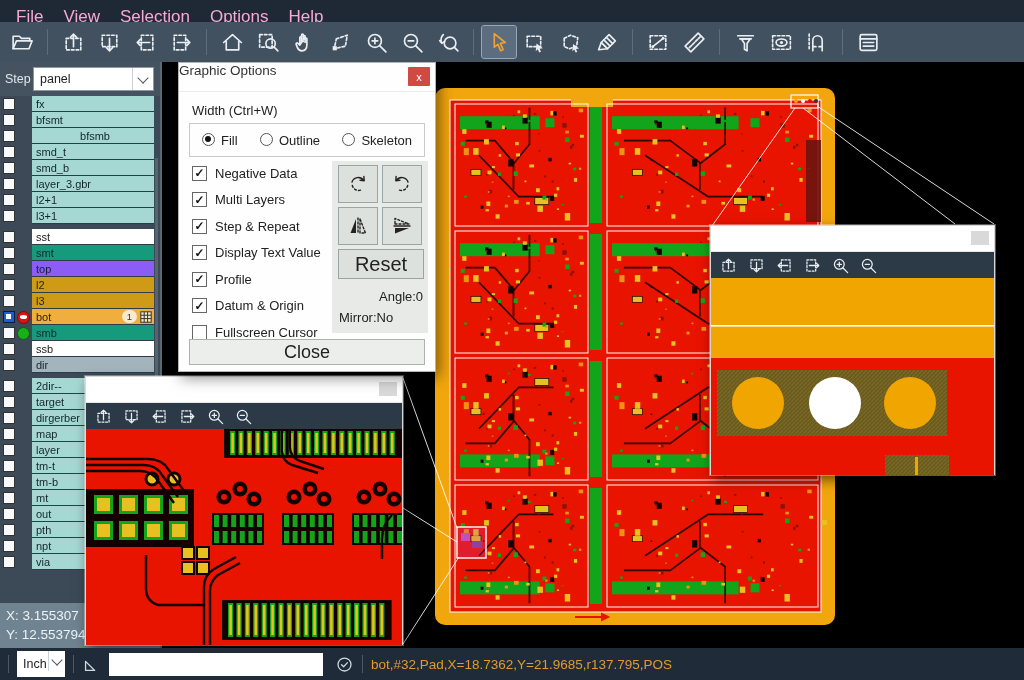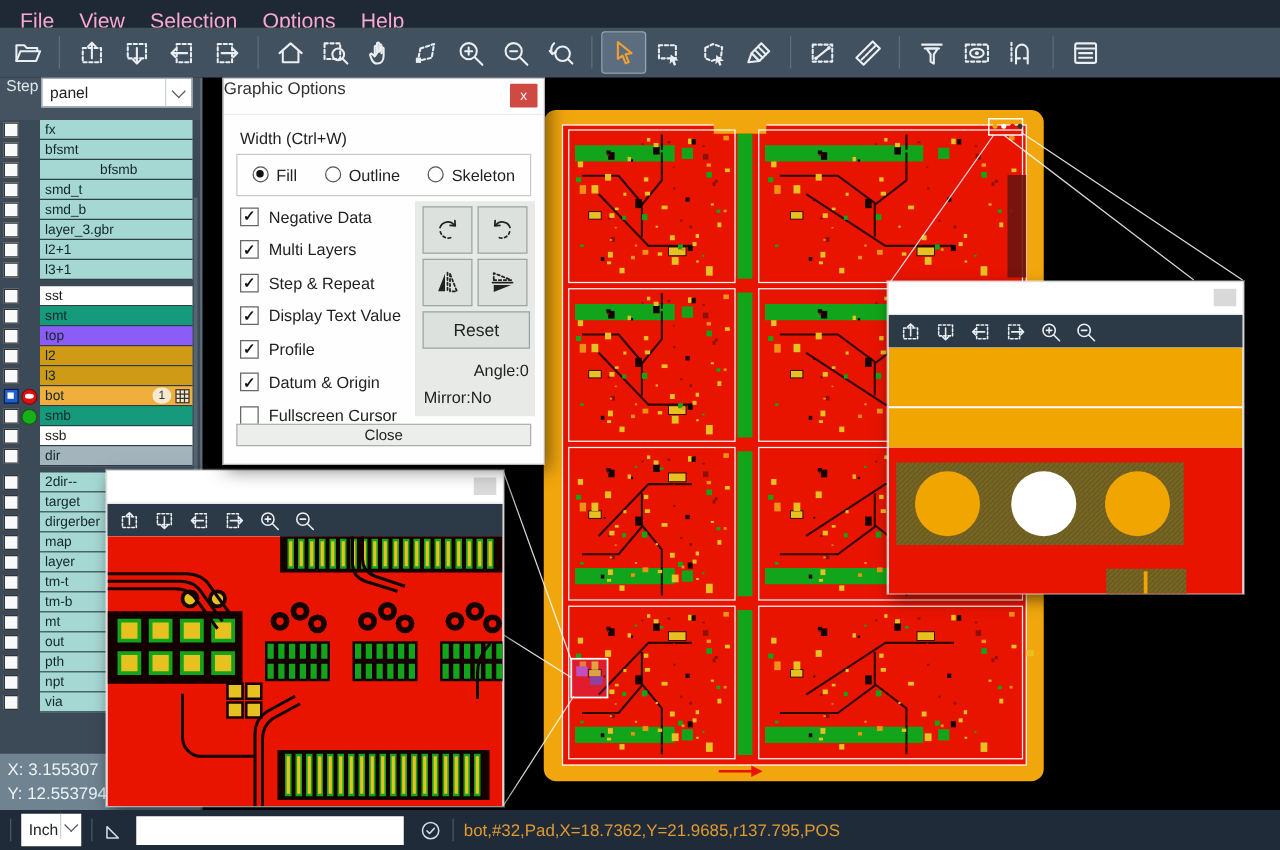--- a/index.html
+++ b/index.html
@@ -17,21 +17,21 @@
   #toolbar{left:0;top:22px;width:1024px;height:40px;background:#42515f;display:flex;
            align-items:center;z-index:40;padding-left:4px;}
   .tbtn{width:34px;height:32px;display:flex;align-items:center;justify-content:center;
         color:#e9eef3;margin:0 1px;border-radius:2px;}
   .tbtn svg{width:25px;height:25px;}
   .tbtn.active{background:#5b6d7e;outline:1px solid #97a7b5;color:#f0a030;}
   .tb-sep{width:1px;height:26px;background:#5d6d7a;margin:0 7px;}
 
   
   #sidebar{left:0;top:62px;width:160px;height:586px;background:#3c4a58;z-index:5;}
-  .step-row{height:34px;background:#44535f;display:flex;}
+  .step-row{height:34px;background:#44535f;display:flex;align-items:center;}
   .step-label{color:#dfe7ee;font-size:12.5px;width:28px;padding-left:5px;}
   .step-select{width:121px;height:24px;background:#fff;border:1px solid #8899a6;display:flex;
                align-items:center;font-size:12.5px;color:#222;padding-left:6px;position:relative;box-sizing:border-box;}
   .step-chev{position:absolute;right:0;top:0;width:20px;height:22px;border-left:1px solid #ccd4da;
              display:flex;align-items:center;justify-content:center;}
   .chev-shape{width:7px;height:7px;border-right:1.6px solid #556;border-bottom:1.6px solid #556;
               transform:rotate(45deg);margin-top:-3px;}
   .layer-row{height:16px;display:flex;align-items:center;position:relative;}
   .lcheck{width:12px;height:12px;background:#f7f9fa;border:1.5px solid #333;margin-left:3px;
           box-sizing:border-box;flex:none;}
@@ -77,26 +77,26 @@
   .check-item{display:flex;align-items:center;gap:8px;font-size:13px;color:#222;height:16px;}
   .cbox{width:15px;height:15px;border:1.4px solid #666;background:#fff;display:flex;align-items:center;
         justify-content:center;font-size:12px;font-weight:bold;color:#111;box-sizing:border-box;flex:none;}
   #dlg-right{position:absolute;left:153px;top:98px;width:96px;height:172px;background:#e7eae7;}
   .xf-grid{position:absolute;left:159px;top:102px;width:86px;display:flex;flex-wrap:wrap;gap:4px;}
   .xf-btn{width:40px;height:38px;background:#dde1dd;border:1px solid #9aa6a6;display:flex;
           align-items:center;justify-content:center;color:#222;box-sizing:border-box;}
   .xf-btn svg{width:24px;height:24px;}
   .dlg-reset{position:absolute;left:159px;top:186px;width:86px;height:30px;background:#dde1dd;
              border:1px solid #99a5a5;display:flex;align-items:center;justify-content:center;
-             font-size:14px;color:#222;box-sizing:border-box;}
+             font-size:20px;color:#222;box-sizing:border-box;}
   .dlg-angle{position:absolute;left:160px;top:226px;font-size:13px;color:#222;margin-left:40px;}
   .dlg-mirror{position:absolute;left:160px;top:247px;font-size:13px;color:#222;}
-  .dlg-closebtn{position:absolute;left:10px;top:276px;width:236px;height:18px;background:#eceeec;
+  .dlg-closebtn{position:absolute;left:10px;top:276px;width:236px;height:26px;background:#eceeec;
                 border:1px solid #b0b0b0;display:flex;align-items:center;justify-content:center;
-                font-size:12px;color:#222;box-sizing:border-box;}
+                font-size:18px;color:#222;box-sizing:border-box;}
 
   
   .magwin{position:absolute;background:#fff;border:1px solid #d8d8d8;z-index:20;
           box-shadow:0 0 0 1px rgba(255,255,255,.35),3px 5px 12px rgba(0,0,0,.55);box-sizing:border-box;}
   #mag1{left:85px;top:376px;width:318px;height:269px;}
   #mag2{left:710px;top:225px;width:285px;height:250px;}
   .mag-title{height:25px;background:#fff;position:relative;border-bottom:1px solid #e6e6e6;}
   .mag-btn{position:absolute;right:5px;top:5px;width:18px;height:14px;background:#d9d9d9;}
   .mag-toolbar{height:26px;background:#2c3947;display:flex;align-items:center;padding-left:3px;}
   .mag-toolbar .tbtn{width:28px;height:22px;margin:0;}

